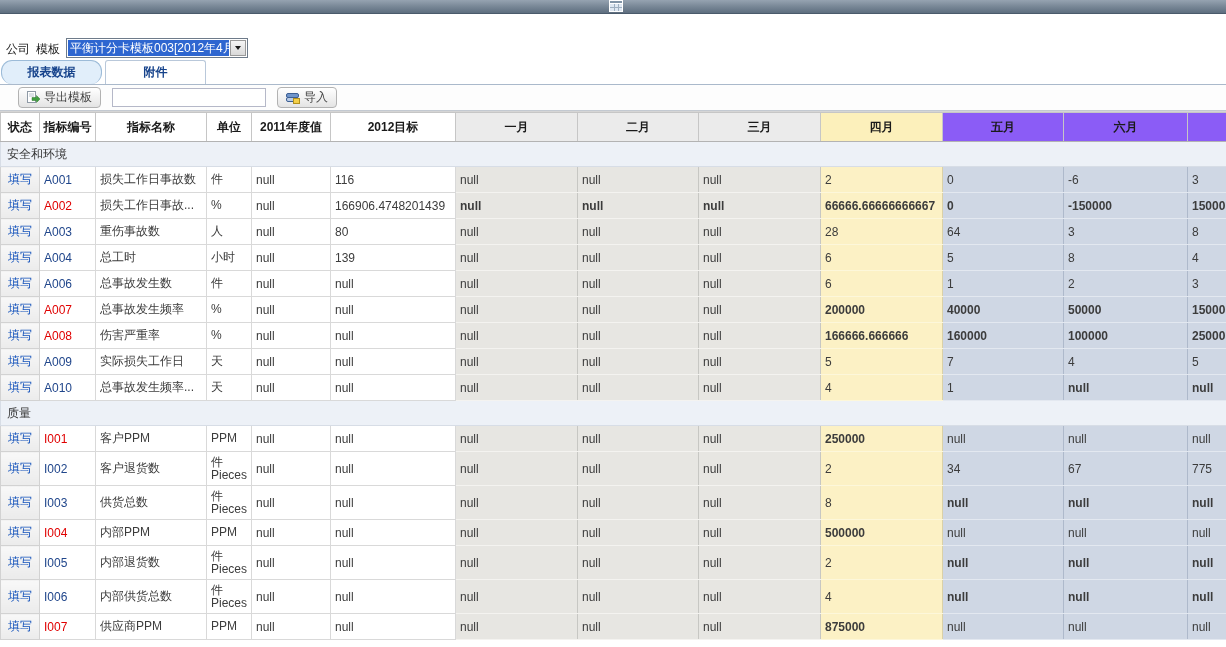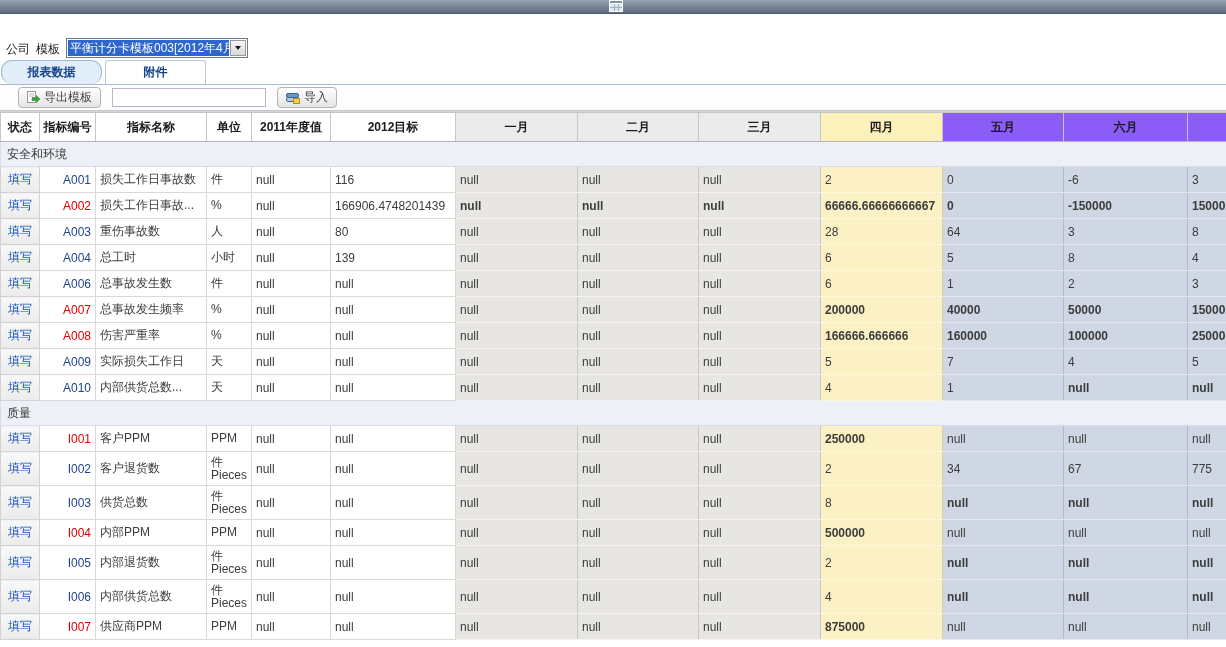--- a/index.html
+++ b/index.html
@@ -75,21 +75,21 @@
   .grid td {
     height: 25px; padding: 2px 4px; border: 1px solid #d9d9d9;
     white-space: nowrap; overflow: hidden; color: #3c3c3c; background: #fff;
   }
   .grid tbody tr { height: 26px; }
   .grid tr.tall { height: 34px; }
   .grid tr.section-row { height: 24px; }
   td.section { background: #edf1f7; border: 1px solid #d7dde6; color: #333; padding-left: 6px; }
   td.status { background: linear-gradient(#f8f8f8, #ebebeb); border-color: #d2d2d2; text-align: center; }
   .fill-link { color: #1553bb; cursor: pointer; text-decoration: none; }
-  td.code  { color: #20468b; text-align: right; }
+  td.code  { color: #20468b; }
   td.code.code-red { color: #e00000; }
   td.unit { white-space: pre-line; line-height: 13px; }
   td.m-gray  { background: #e7e6e2; border-right: 1px solid #c7c7c3; border-bottom: 1px solid #f4f3f0; border-top: none; border-left: none; }
   td.m-april { background: #fcf1c5; border-right: 1px solid #dbd1a6; border-bottom: 1px solid #fdf7da; border-top: none; border-left: none; }
   td.m-blue  { background: #cfd7e4; border-right: 1px solid #aeb9cb; border-bottom: 1px solid #e3e8f0; border-top: none; border-left: none; }
   .v-d { color: #3c3c3c; }
   .v-g { color: #8d8d8d; font-weight: bold; }
   .v-n { color: #909090; }
   .v-r { color: #e80000; font-weight: bold; }
 </style>
@@ -306,21 +306,21 @@
             <td class="m-gray v-n">null</td>
             <td class="m-gray v-n">null</td>
             <td class="m-april v-d">5</td>
             <td class="m-blue v-d">7</td>
             <td class="m-blue v-d">4</td>
             <td class="m-blue v-d">5</td>
           </tr>
           <tr>
             <td class="status"><a class="fill-link">填写</a></td>
             <td class="code">A010</td>
-            <td>内部供货总数...</td>
+            <td>总事故发生频率...</td>
             <td class="unit">天</td>
             <td>null</td>
             <td>null</td>
             <td class="m-gray v-n">null</td>
             <td class="m-gray v-n">null</td>
             <td class="m-gray v-n">null</td>
             <td class="m-april v-d">4</td>
             <td class="m-blue v-d">1</td>
             <td class="m-blue v-r">null</td>
             <td class="m-blue v-r">null</td>

